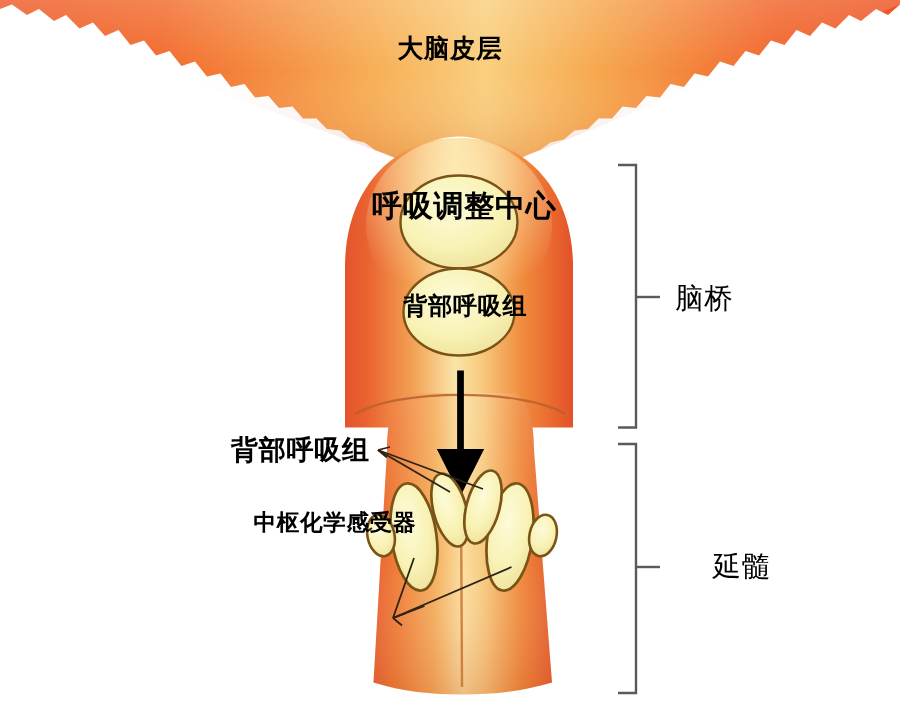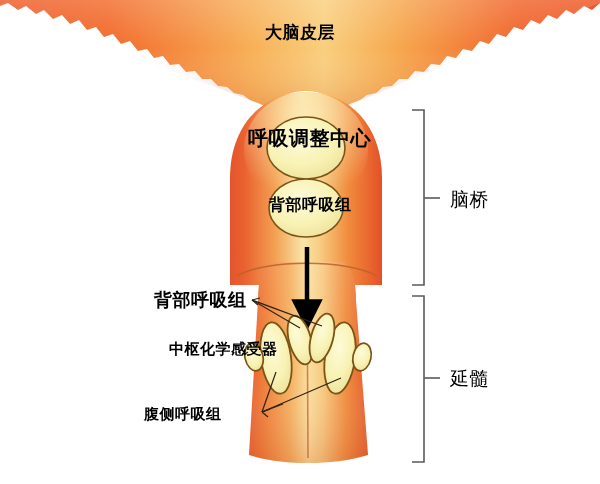--- a/index.html
+++ b/index.html
@@ -69,21 +69,21 @@
   }
   .label-bracket {
     font-weight: normal;
     font-size: 19px;
   }
   .label-pons {
     left: 450px;
     top: 190px;
   }
   .label-medulla {
-    left: 450px;
+    left: 475px;
     top: 369px;
   }
 </style>
 </head>
 <body>
 
 <div id="figure-root">
 
   <svg id="anatomy-svg" viewBox="0 0 600 484">
     <defs>
@@ -250,19 +250,18 @@
   <div class="label label-cortex">大脑皮层</div>
 
   <div class="label label-pneumotaxic">呼吸调整中心</div>
 
   <div class="label label-apneustic">背部呼吸组</div>
 
   <div class="label label-drg">背部呼吸组</div>
 
   <div class="label label-chemoreceptor">中枢化学感受器</div>
 
-  <div class="label label-vrg">腹侧呼吸组</div>
 
   <div class="label label-bracket label-pons">脑桥</div>
 
   <div class="label label-bracket label-medulla">延髓</div>
 
 </div>
 
 </body></html>

